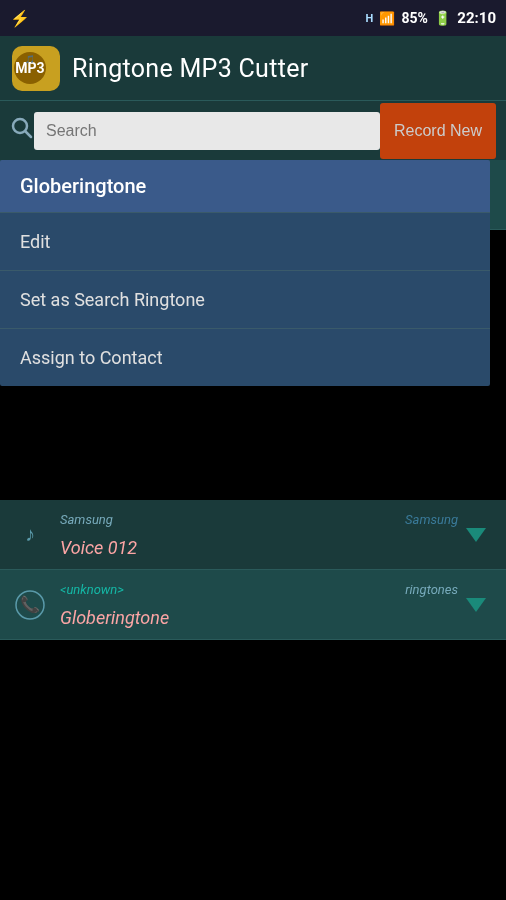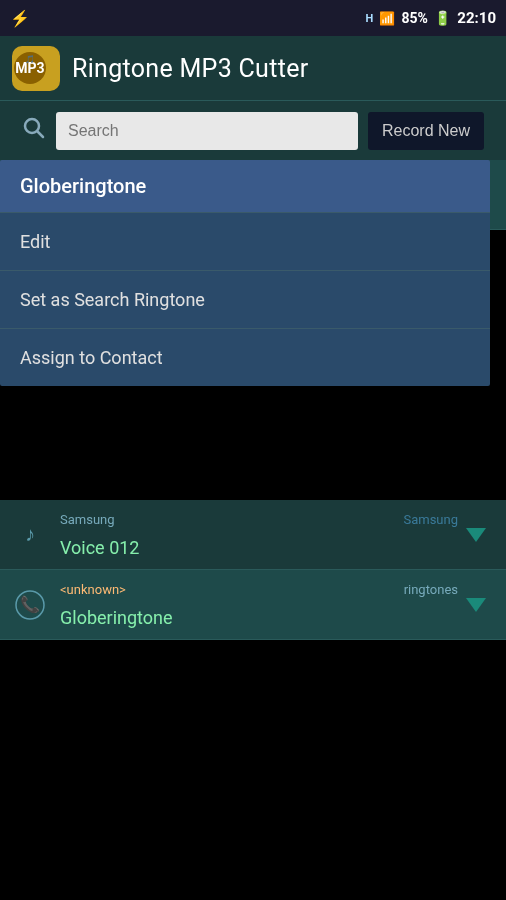--- a/index.html
+++ b/index.html
@@ -68,46 +68,45 @@
       letter-spacing: 0.3px;
     }
 
     
     .toolbar {
       width: 100%;
       height: 60px;
       background: #1a3a3a;
       display: flex;
       align-items: center;
-      padding: 0 22px;
-      gap: 10px;
+      padding: 0 10px;
       border-top: 1px solid #2a5a5a;
     }
     .search-icon-wrap {
       color: #8ab;
       font-size: 22px;
       flex-shrink: 0;
     }
     .search-input {
       flex: 1;
       height: 38px;
       background: #e8e8e8;
       border: none;
       border-radius: 3px;
       padding: 0 12px;
       font-size: 16px;
       color: #555;
       outline: none;
     }
     .record-btn {
-      background: #0f172a;
+      background: #c2410c;
       color: #ccc;
       border: none;
       border-radius: 3px;
-      height: 38px;
+      height: 56px;
       padding: 0 14px;
       font-size: 16px;
       cursor: pointer;
       flex-shrink: 0;
     }
 
     
     .list-item {
       width: 100%;
       height: 70px;
@@ -125,36 +124,37 @@
       flex-shrink: 0;
       display: flex;
       align-items: center;
       justify-content: center;
     }
     .list-item-content {
       flex: 1;
       display: flex;
       flex-direction: column;
       justify-content: space-between;
+      font-style: italic;
     }
     .list-item-tag {
       display: flex;
       justify-content: space-between;
       align-items: center;
     }
     .list-item-source {
-      color: #fdba74;
+      color: #14b8a6;
       font-size: 13px;
     }
     .list-item-category {
       color: #5d9a8a;
       font-size: 13px;
     }
     .list-item-title {
-      color: #86efac;
+      color: #fca5a5;
       font-size: 18px;
       font-weight: 400;
       margin-top: 10px;
     }
     .chevron-btn {
       width: 36px;
       height: 36px;
       display: flex;
       align-items: center;
       justify-content: center;

